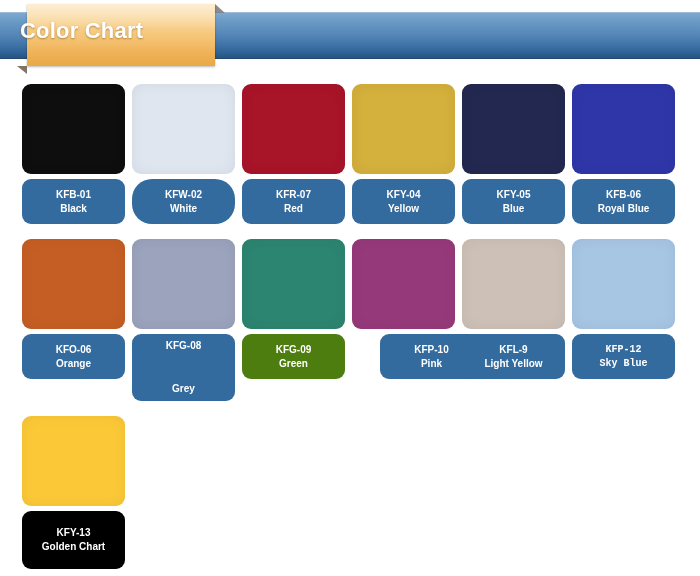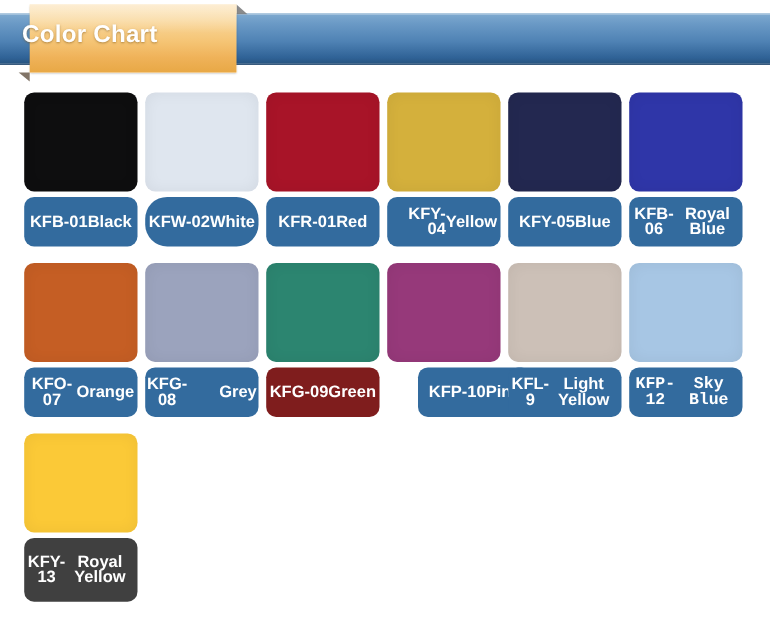--- a/index.html
+++ b/index.html
@@ -139,24 +139,25 @@
     box-shadow: inset 0 0 14px rgba(0,0,0,0.06);
   }
 
   .label-pill {
     margin-top: 5px;
     width: 103px;
     min-height: 45px;
     border-radius: 9px;
     background: #336b9e;
     color: #ffffff;
-    font-size: 15px;
+    font-size: 10px;
     font-weight: bold;
     line-height: 14px;
     display: flex;
+    flex-direction: column;
     align-items: center;
     justify-content: center;
     text-align: center;
     padding: 5px 3px;
   }
 
   .label-pill.tall { min-height: 58px; }
 
   .code { display: block; }
   .name { display: block; }
@@ -189,21 +190,21 @@
       <div class="cell">
         <div class="swatch" style="background: rgb(223, 230, 239);"></div>
         <div class="label-pill" style="background: rgb(51, 107, 158); color: rgb(255, 255, 255); border-radius: 20px;">
           <span class="code">KFW-02</span>
           <span class="name">White</span>
         </div>
       </div>
       <div class="cell">
         <div class="swatch" style="background: rgb(168, 20, 40);"></div>
         <div class="label-pill" style="background: rgb(51, 107, 158); color: rgb(255, 255, 255);">
-          <span class="code">KFR-01</span>
+          <span class="code">KFR-07</span>
           <span class="name">Red</span>
         </div>
       </div>
       <div class="cell">
         <div class="swatch" style="background: rgb(212, 176, 60);"></div>
         <div class="label-pill" style="background: rgb(51, 107, 158); color: rgb(255, 255, 255); text-align: right;">
           <span class="code">KFY-04</span>
           <span class="name">Yellow</span>
         </div>
       </div>
@@ -220,34 +221,34 @@
           <span class="code">KFB-06</span>
           <span class="name">Royal Blue</span>
         </div>
       </div>
     </div>
 
     <div class="row">
       <div class="cell">
         <div class="swatch" style="background: rgb(197, 94, 36);"></div>
         <div class="label-pill" style="background: rgb(51, 107, 158); color: rgb(255, 255, 255);">
-          <span class="code">KFO-07</span>
+          <span class="code">KFO-06</span>
           <span class="name">Orange</span>
         </div>
       </div>
       <div class="cell">
         <div class="swatch" style="background: rgb(155, 163, 189);"></div>
         <div class="label-pill" style="background: rgb(51, 107, 158); color: rgb(255, 255, 255); gap: 29px;">
           <span class="code">KFG-08</span>
           <span class="name">Grey</span>
         </div>
       </div>
       <div class="cell">
         <div class="swatch" style="background: rgb(44, 133, 112);"></div>
-        <div class="label-pill" style="background: #7f1d1d; color: rgb(255, 255, 255);">
+        <div class="label-pill" style="background: #4d7c0f; color: rgb(255, 255, 255);">
           <span class="code">KFG-09</span>
           <span class="name">Green</span>
         </div>
       </div>
       <div class="cell">
         <div class="swatch" style="background: rgb(150, 57, 122);"></div>
         <div class="label-pill" style="background: rgb(51, 107, 158); color: rgb(255, 255, 255); margin-left: 28px;">
           <span class="code">KFP-10</span>
           <span class="name">Pink</span>
         </div>
@@ -264,21 +265,21 @@
         <div class="label-pill" style="background: rgb(51, 107, 158); color: rgb(255, 255, 255); font-family: Liberation Mono, monospace;">
           <span class="code">KFP-12</span>
           <span class="name">Sky Blue</span>
         </div>
       </div>
     </div>
 
     <div class="row">
       <div class="cell">
         <div class="swatch" style="background: rgb(251, 201, 55);"></div>
-        <div class="label-pill tall" style="background: #404040; color: rgb(255, 255, 255);">
+        <div class="label-pill tall" style="background: #000000; color: rgb(255, 255, 255);">
           <span class="code">KFY-13</span>
-          <span class="name">Royal Yellow</span>
+          <span class="name">Golden Chart</span>
         </div>
       </div>
     </div>
 
   </div>
 </div>
 
 </body></html>

